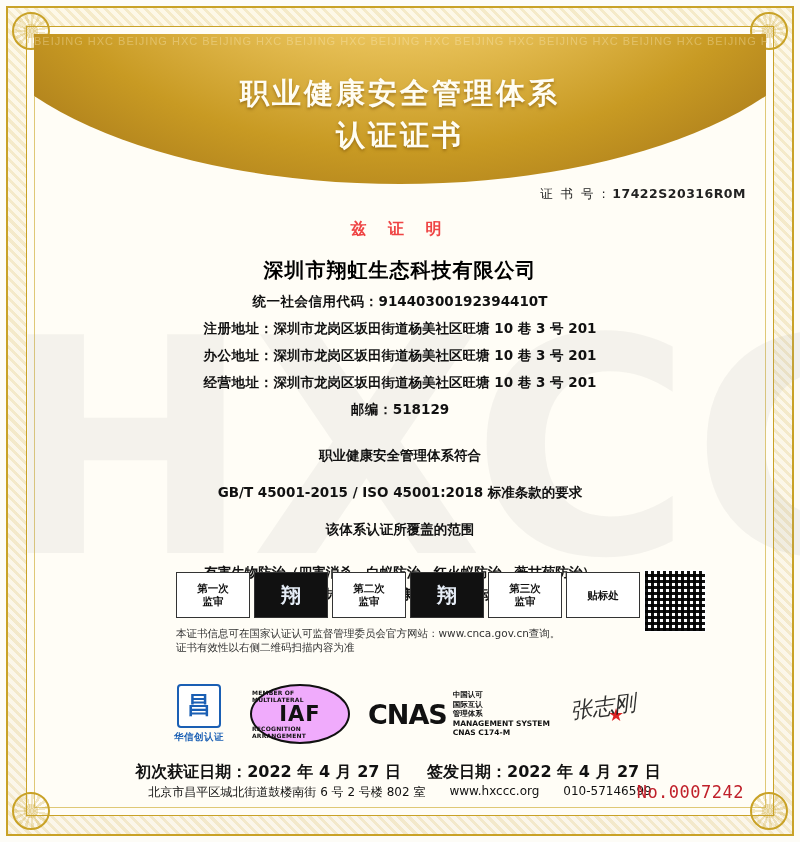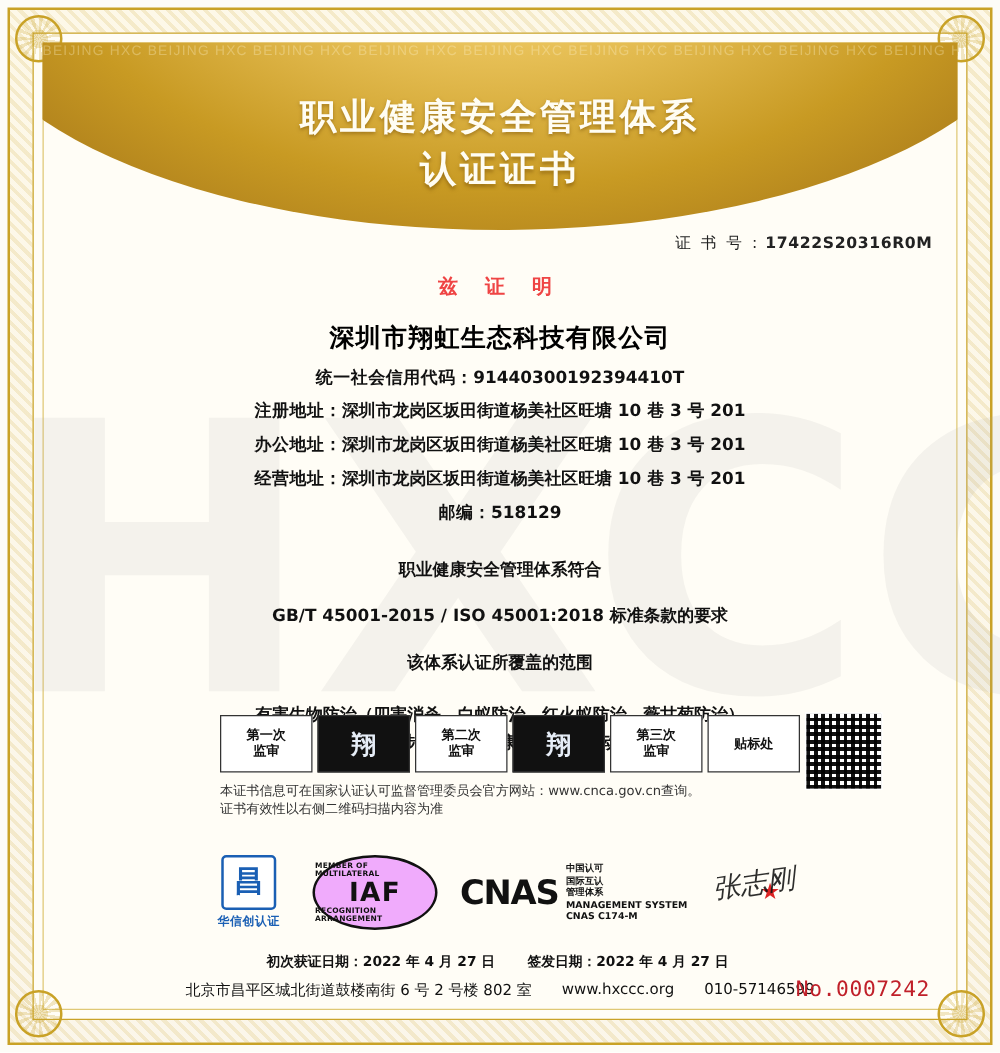--- a/index.html
+++ b/index.html
@@ -354,21 +354,21 @@
 
   
   .dates {
     position: absolute;
     left: 40px;
     right: 44px;
     top: 576px;
     display: flex;
     justify-content: center;
     gap: 26px;
-    font-size: 11px;
+    font-size: 16px;
     color: #111;
     font-weight: bold;
   }
   .addr-row {
     position: absolute;
     left: 40px; right: 40px;
     top: 598px;
     display: flex;
     justify-content: center;
     gap: 24px;

